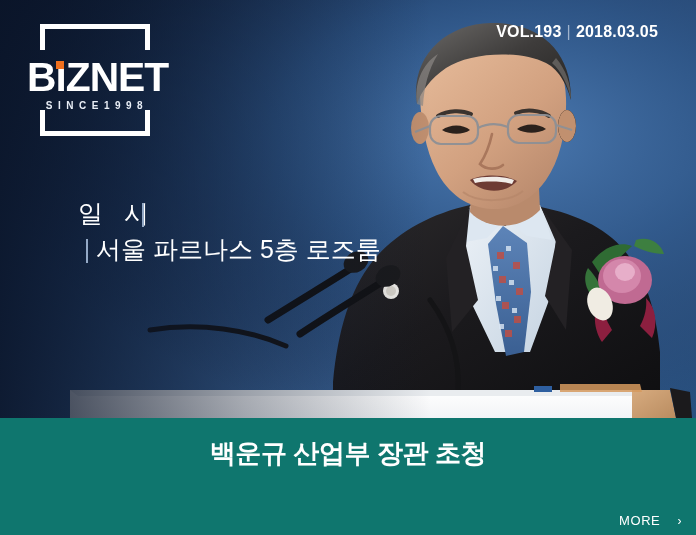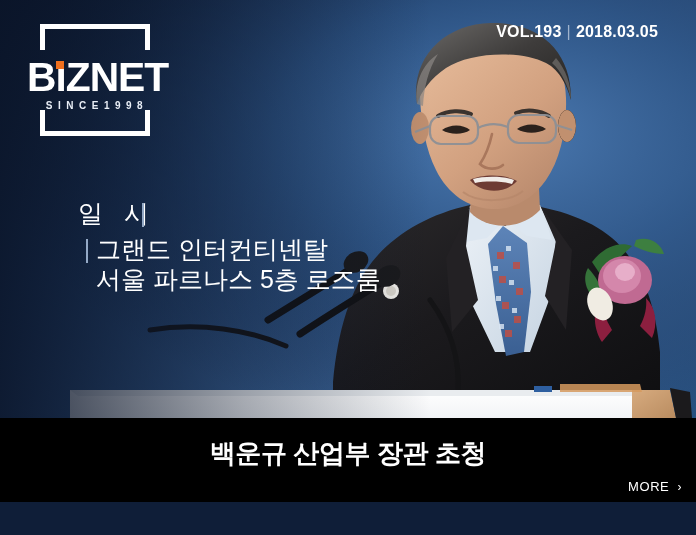--- a/index.html
+++ b/index.html
@@ -130,43 +130,43 @@
     text-align: center;
     font-weight: 300;
   }
   .info-value { font-weight: 400; }
   .info-value .line2 { display: block; }
 
   
   .bottom {
     position: absolute;
     left: 0; top: 418px;
-    width: 696px; height: 84px;
-    background: #000000;
+    width: 696px; height: 118px;
+    background: #0f766e;
   }
   .bottom-title {
     position: absolute;
     left: 0; top: 18px;
     width: 696px;
     text-align: center;
     color: #ffffff;
     font-size: 26px;
     line-height: 35px;
     font-weight: 700;
     letter-spacing: -.4px;
   }
   .more {
     position: absolute;
     right: 14px; bottom: 8px;
     color: #ffffff;
     font-size: 13px;
     letter-spacing: .6px;
     display: flex;
     align-items: center;
-    gap: 8px;
+    gap: 17px;
     cursor: pointer;
   }
   .more-chevron { font-size: 12px; line-height: 12px; }
 </style>
 </head>
 <body>
 
 <div class="banner">
 
   <div class="hero">
@@ -352,21 +352,20 @@
   <div class="info">
 
     <div class="info-row">
       <span class="info-label">일 시</span>
       <span class="info-bar">|</span>
     </div>
 
     <div class="info-row">
       <span class="info-bar">|</span>
       <span class="info-value">
-        <span>그랜드 인터컨티넨탈</span>
         <span class="line2">서울 파르나스 5층 로즈룸</span>
       </span>
     </div>
 
   </div>
 
   <div class="bottom">
     <div class="bottom-title">
       <div>백운규 산업부 장관 초청</div>
     </div>

